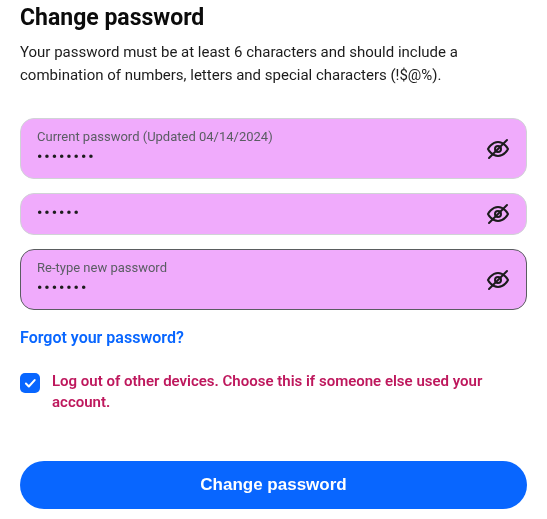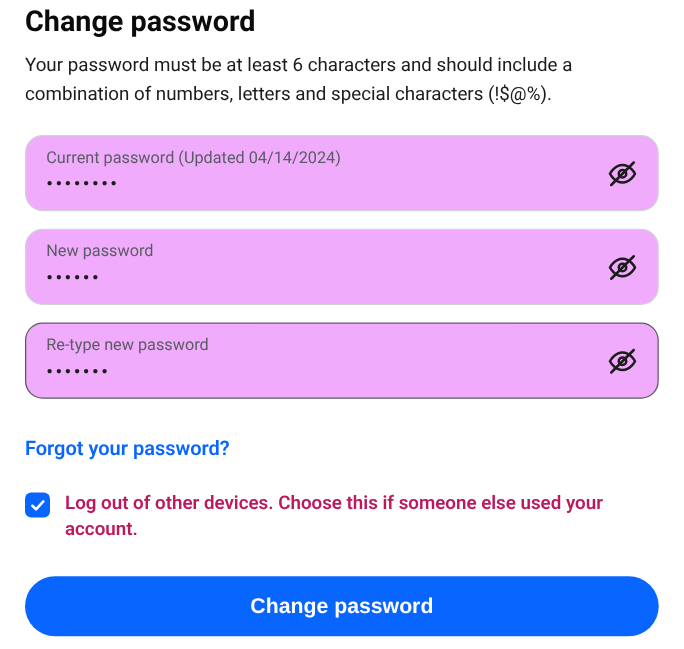--- a/index.html
+++ b/index.html
@@ -19,21 +19,21 @@
       font-size: 23px;
       font-weight: 700;
       color: #0b0b0b;
       margin-top: 4px;
       margin-bottom: 10px;
     }
     .subtitle {
       font-size: 15px;
       color: #1c1c1c;
       line-height: 1.5;
-      margin-bottom: 22px;
+      margin-bottom: 32px;
     }
     .field {
       border: 1px solid #d0d3d6;
       border-radius: 14px;
       padding: 10px 16px 12px 16px;
       margin-bottom: 14px;
       position: relative;
       background: #f0abfc;
     }
     .field.active {
@@ -61,21 +61,21 @@
       align-items: center;
       justify-content: center;
       cursor: pointer;
     }
     .forgot-link {
       color: #0866ff;
       font-size: 16px;
       font-weight: 600;
       text-decoration: none;
       display: inline-block;
-      margin-top: 16px;
+      margin-top: 4px;
       margin-bottom: 24px;
       cursor: pointer;
     }
     .checkbox-row {
       display: flex;
       align-items: flex-start;
       gap: 12px;
       margin-bottom: 56px;
     }
     .checkbox {
@@ -131,21 +131,20 @@
   <div class="eye-icon">
     <svg viewBox="0 0 24 24" width="24" height="24" fill="none" stroke="#1c1c1c" stroke-width="2" stroke-linecap="round">
       <path d="M2 12s3.5-7 10-7 10 7 10 7-3.5 7-10 7S2 12 2 12z"></path>
       <circle cx="12" cy="12" r="3"></circle>
       <line x1="3" y1="21" x2="21" y2="3"></line>
     </svg>
   </div>
 </div>
 
 <div class="field">
-  <div class="field-label">New password</div>
   <div class="field-value">••••••</div>
   <div class="eye-icon">
     <svg viewBox="0 0 24 24" width="24" height="24" fill="none" stroke="#1c1c1c" stroke-width="2" stroke-linecap="round">
       <path d="M2 12s3.5-7 10-7 10 7 10 7-3.5 7-10 7S2 12 2 12z"></path>
       <circle cx="12" cy="12" r="3"></circle>
       <line x1="3" y1="21" x2="21" y2="3"></line>
     </svg>
   </div>
 </div>
 

